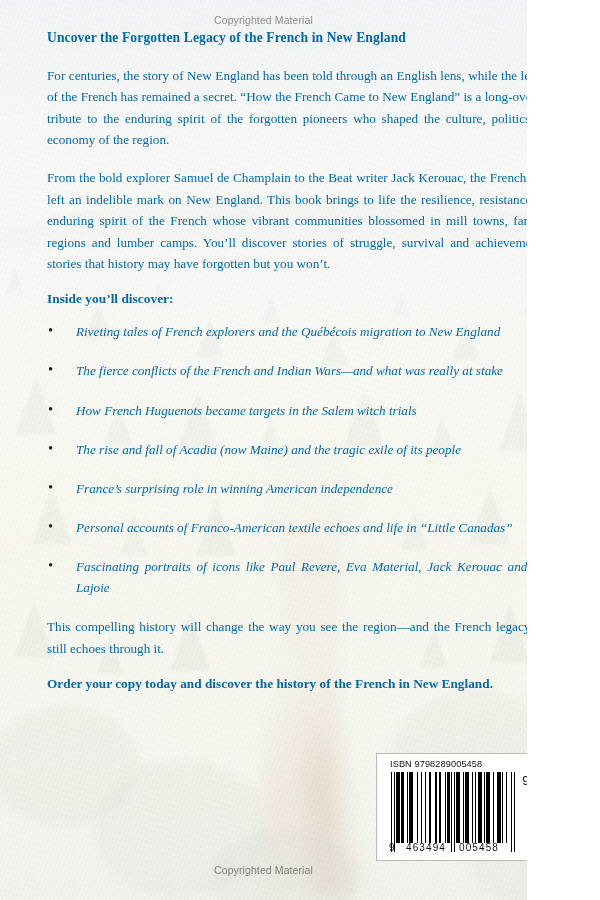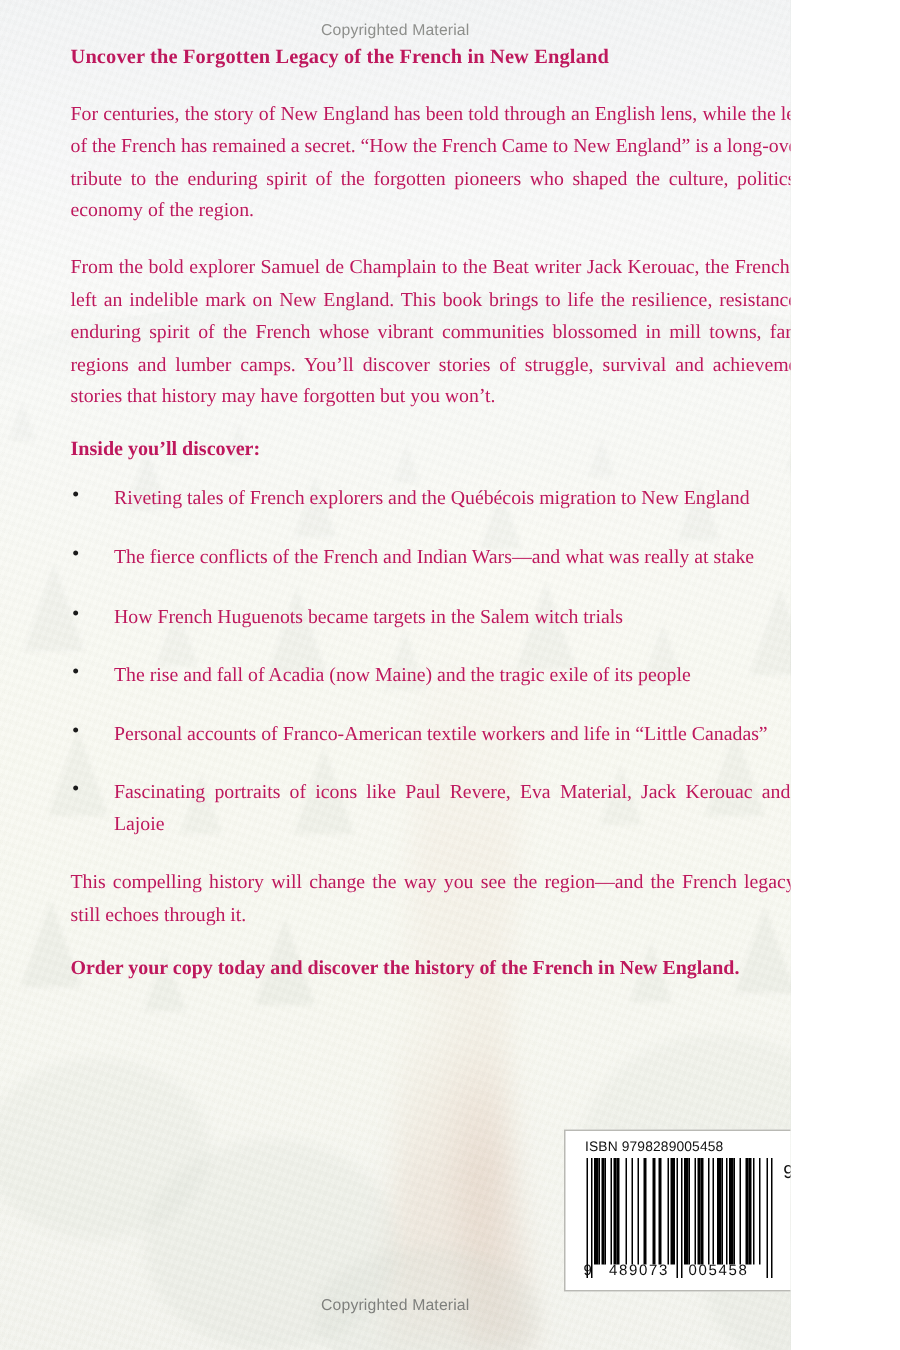--- a/index.html
+++ b/index.html
@@ -135,21 +135,21 @@
     font-size: 10.5px;
     letter-spacing: .1px;
     color: #7e7f7c;
   }
 
   .text-col {
     position: absolute;
     left: 47px;
     top: 30px;
     width: 508px;
-    color: #be185d;
+    color: #0369a1;
   }
 
   .headline {
     font-size: 13.6px;
     font-weight: bold;
     line-height: 1.25;
     letter-spacing: .1px;
     margin: 0 0 18px 0;
   }
 
@@ -172,20 +172,21 @@
     margin: 0 0 6px 0;
     padding: 0;
   }
   ul.bullets li {
     position: relative;
     padding-left: 29px;
     font-size: 13.2px;
     line-height: 1.6;
     text-align: justify;
     margin-bottom: 18px;
+    font-style: italic;
   }
   ul.bullets li::before {
     content: "\2022";
     position: absolute;
     left: 1px;
     top: -1px;
     font-size: 14px;
     color: #1b1b1b;
   }
 
@@ -334,21 +335,22 @@
 
       <p class="body">From the bold explorer Samuel de Champlain to the Beat writer Jack Kerouac, the French have left an indelible mark on New England. This book brings to life the resilience, resistance and enduring spirit of the French whose vibrant communities blossomed in mill towns, farming regions and lumber camps. You’ll discover stories of struggle, survival and achievement—stories that history may have forgotten but you won’t.</p>
 
       <div class="subhead">Inside you’ll discover:</div>
 
       <ul class="bullets">
         <li>Riveting tales of French explorers and the Québécois migration to New England</li>
         <li>The fierce conflicts of the French and Indian Wars—and what was really at stake</li>
         <li>How French Huguenots became targets in the Salem witch trials</li>
         <li>The rise and fall of Acadia (now Maine) and the tragic exile of its people</li>
-        <li>Personal accounts of Franco-American textile workers and life in “Little Canadas”</li>
+        <li>France’s surprising role in winning American independence</li>
+        <li>Personal accounts of Franco-American textile echoes and life in “Little Canadas”</li>
         <li>Fascinating portraits of icons like Paul Revere, Eva Material, Jack Kerouac and Nap Lajoie</li>
       </ul>
 
 
       <p class="body">This compelling history will change the way you see the region—and the French legacy that still echoes through it.</p>
 
       <div class="closing-bold last">Order your copy today and discover the history of the French in New England.</div>
     </div>
 
     <div class="barcode-box">
@@ -426,20 +428,20 @@
           <span class="bar" style="left: 27.5745px; width: 0.765957px;"></span>
           <span class="bar" style="left: 28.3404px; width: 0.765957px;"></span>
           <span class="bar" style="left: 29.8723px; width: 0.765957px;"></span>
           <span class="bar" style="left: 32.9362px; width: 0.765957px;"></span>
           <span class="bar" style="left: 33.7021px; width: 0.765957px;"></span>
           <span class="bar" style="left: 35.234px; width: 0.765957px;"></span>
         </div>
 
       <div class="digits-row">
         <span class="d-lead">9</span>
-        <span class="d-left">489073</span>
+        <span class="d-left">463494</span>
         <span class="d-right">005458</span>
       </div>
     </div>
 
     <div class="copyright-bottom">Copyrighted Material</div>
   </div>
 </div>
 
 </body></html>

